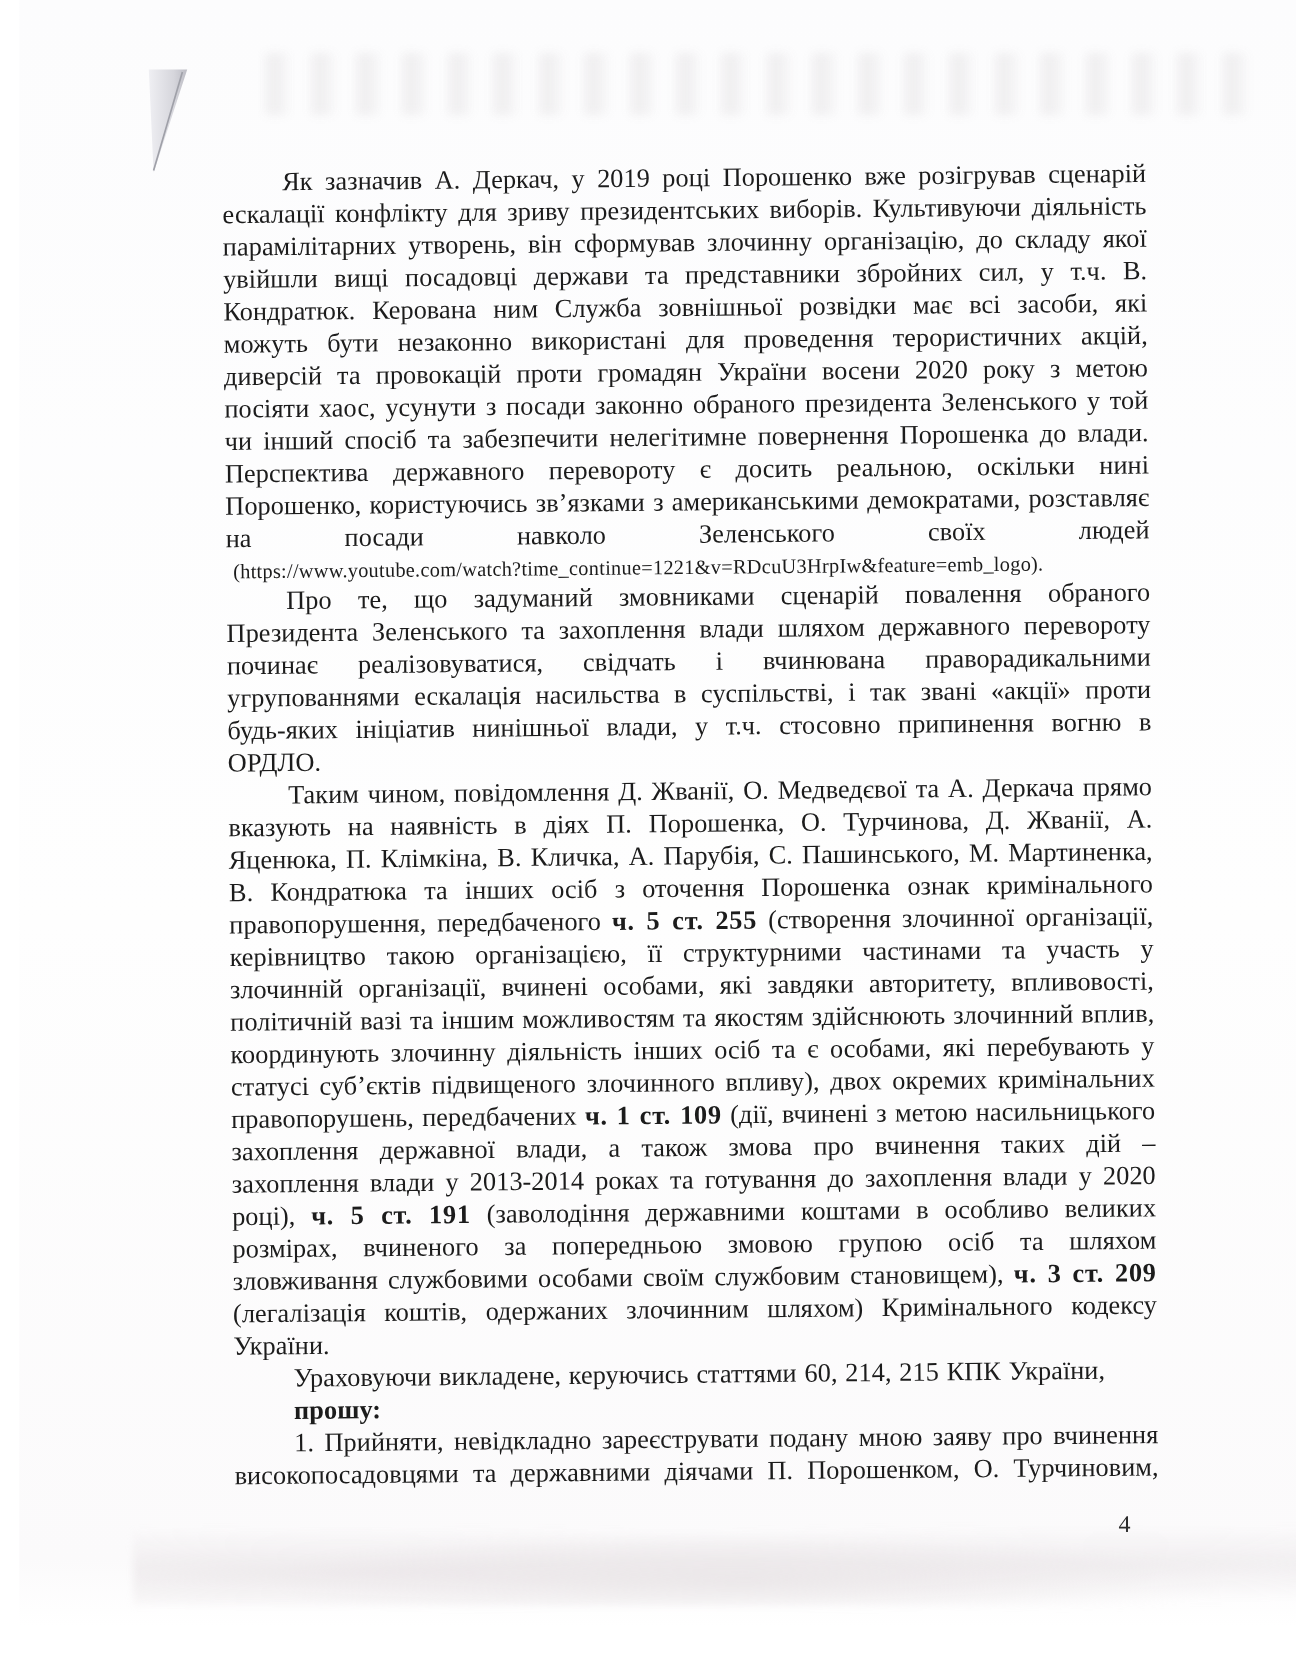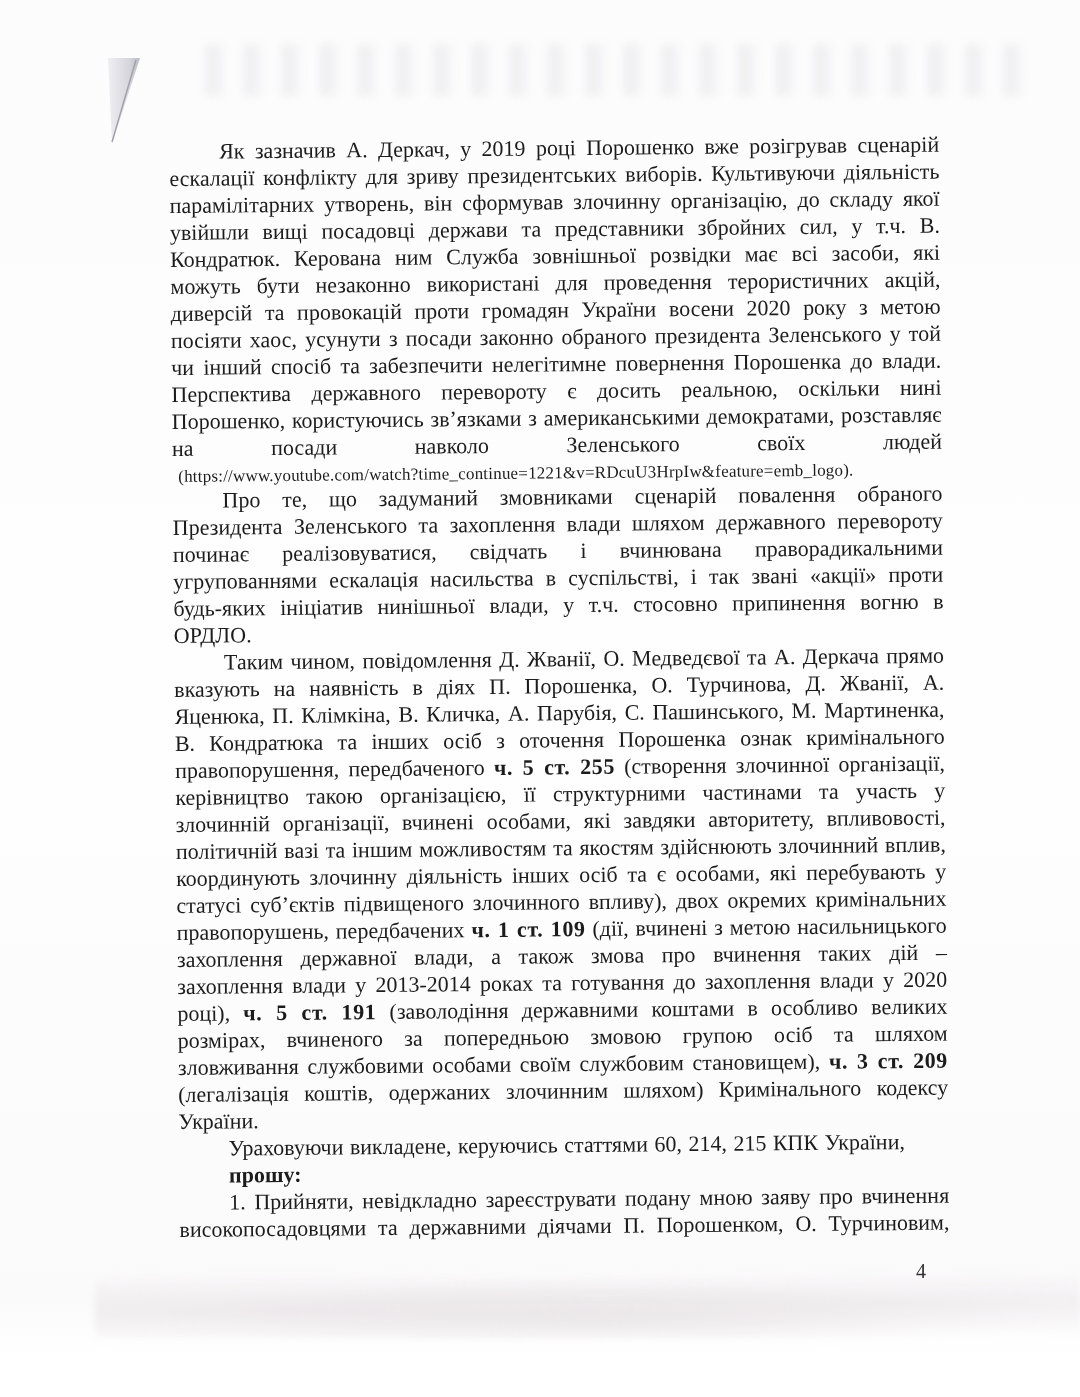--- a/index.html
+++ b/index.html
@@ -7,20 +7,21 @@
     width:1080px;height:1397px;
     background:#ffffff;
     font-family:"Liberation Serif", serif;
     color:#1c1c1c;
     position:relative;
     overflow:hidden;
   }
   .page{
     position:absolute;inset:0;
     background:linear-gradient(180deg,#fcfcfd 0%,#fefefe 55%,#fbfafb 93%,#ffffff 97%);
+    margin-left:16px;
   }
   
   .scan-noise-top{
     position:absolute;left:205px;top:44px;width:825px;height:52px;
     background:repeating-linear-gradient(90deg,
       rgba(188,183,186,0.22) 0px, rgba(188,183,186,0.22) 12px,
       rgba(255,255,255,0) 22px, rgba(255,255,255,0) 38px);
     filter:blur(4px);opacity:.8;
   }
   

